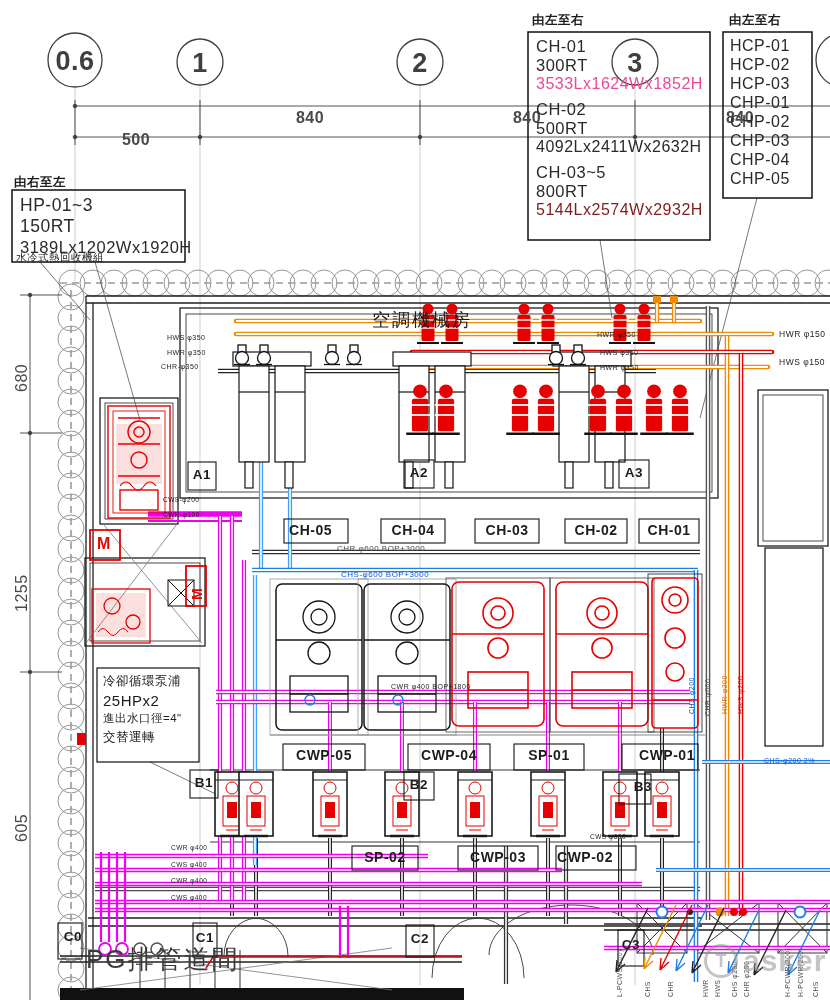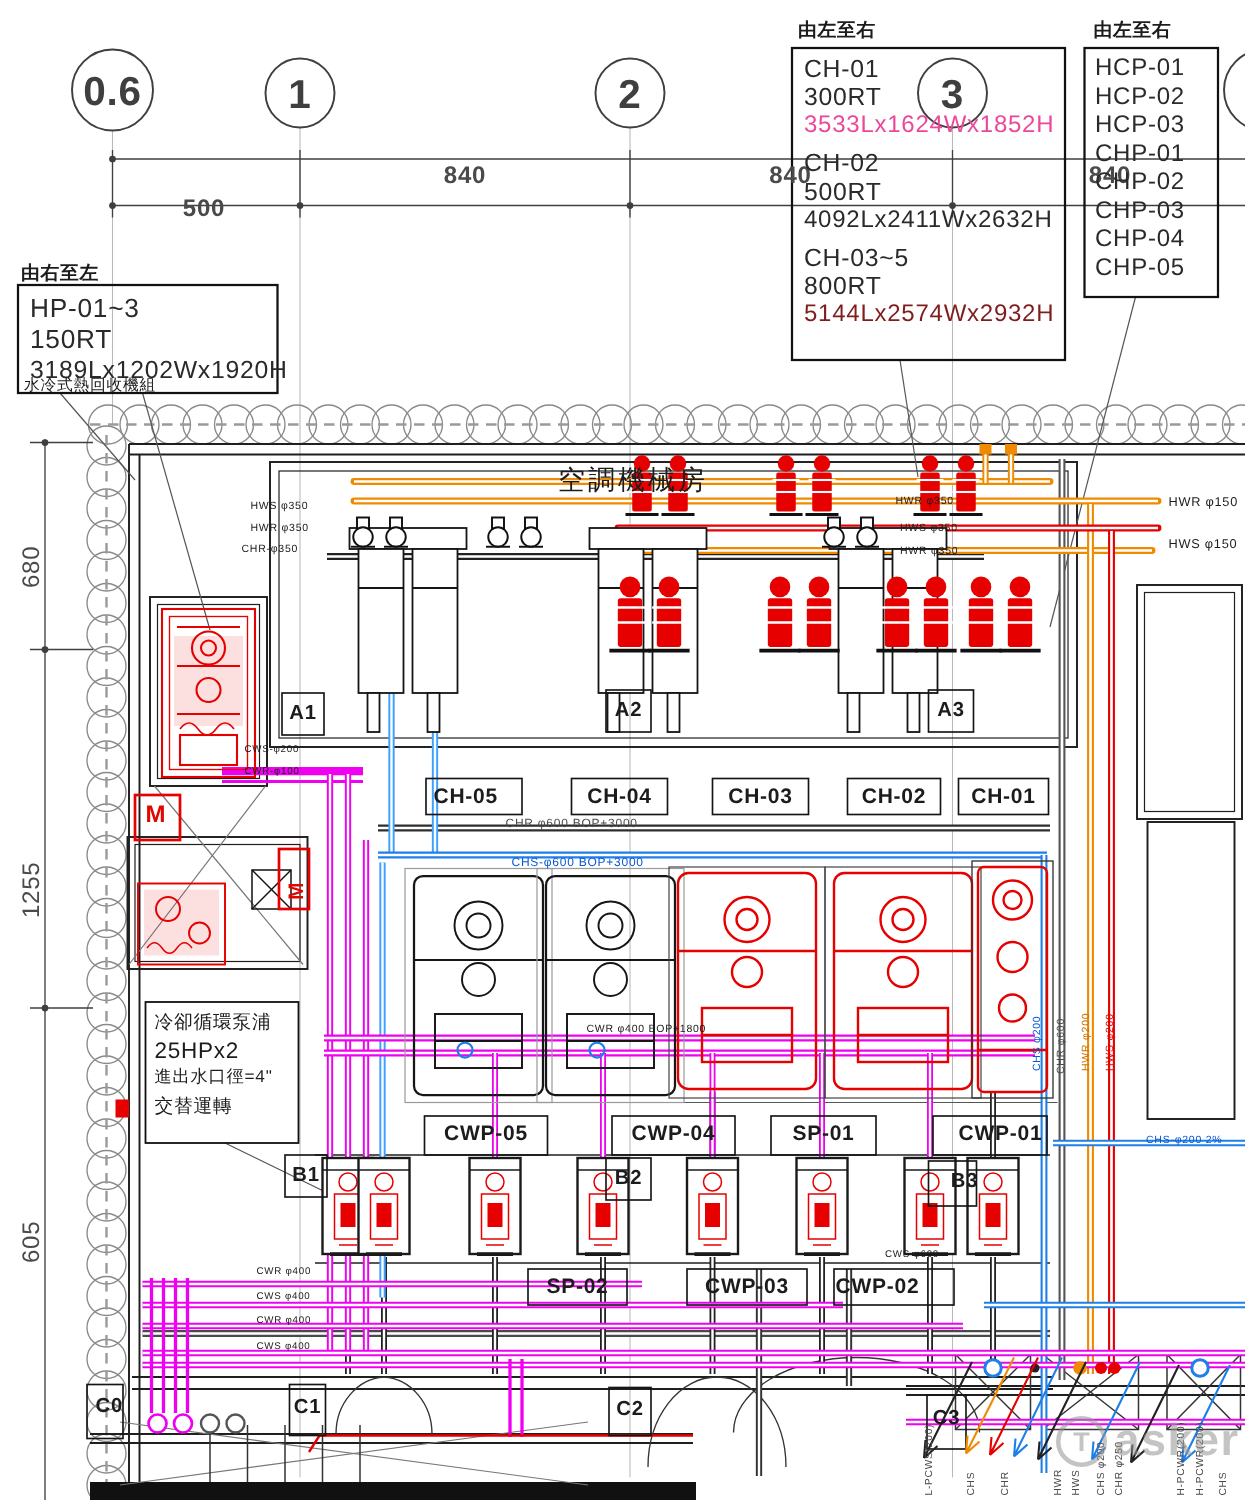--- a/index.html
+++ b/index.html
@@ -641,19 +641,20 @@
 <div class="t rot gray" style="left:715px;top:997px;font-size:6.8px;">HWS</div>
 <div class="t rot gray" style="left:732px;top:997px;font-size:6.8px;">CHS φ200</div>
 <div class="t rot gray" style="left:744px;top:997px;font-size:6.8px;">CHR φ250</div>
 <div class="t rot gray" style="left:785px;top:997px;font-size:6.8px;">H-PCWR(200)</div>
 <div class="t rot gray" style="left:798px;top:997px;font-size:6.8px;">H-PCWR(200)</div>
 <div class="t rot gray" style="left:813px;top:997px;font-size:6.8px;">CHS</div>
 
 <div class="t red" style="left:97px;top:536px;font-size:16px;font-weight:bold;">M</div>
 <div class="t red rot" style="left:190px;top:600px;font-size:14px;font-weight:bold;">M</div>
 
+<div class="t" style="left:86px;top:946px;font-size:26px;color:#3a3a3a;letter-spacing:2px;">PG排管道間</div>
 
 <div class="wm" style="left:704px;top:944px;">
   <span class="logo">T</span>
   <span class="txt">asker</span>
 </div>
 
 </div>
 
 </body></html>

